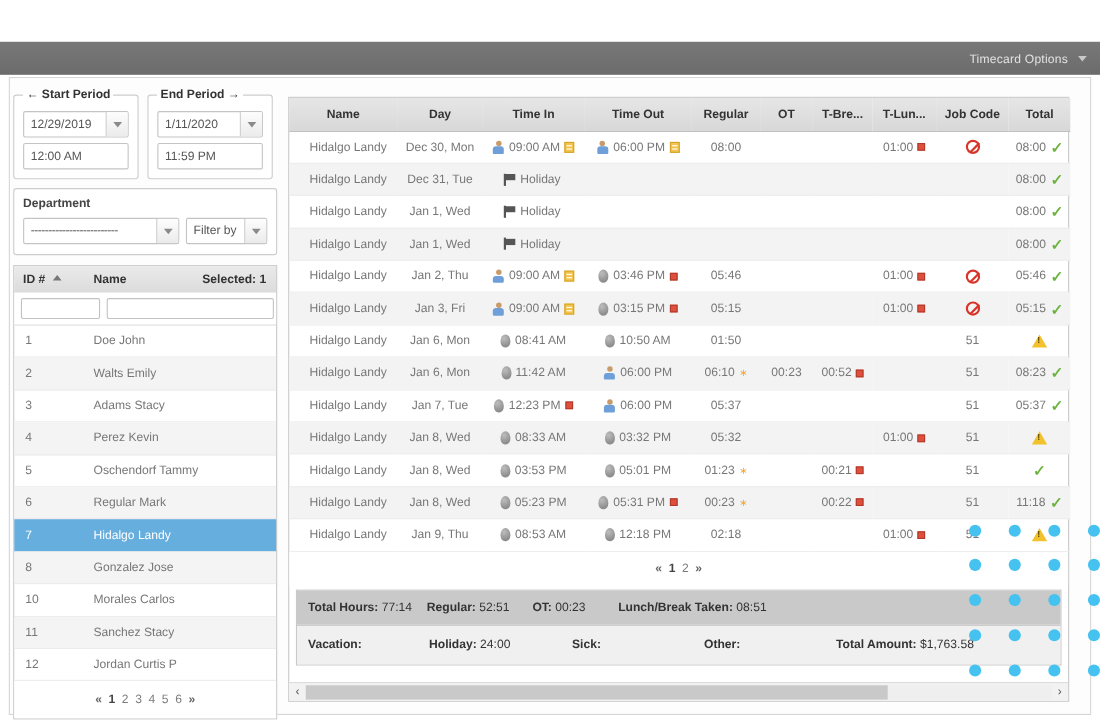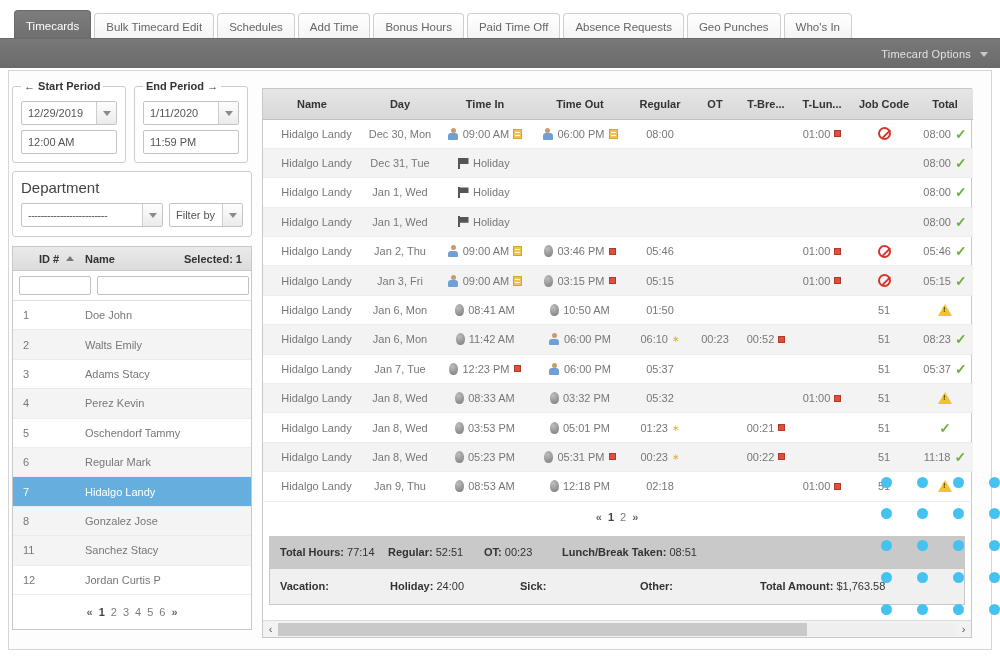--- a/index.html
+++ b/index.html
@@ -103,40 +103,40 @@
     border: 1px solid #c4c4c4; border-radius: 2px;
     background: #fff; display: flex; align-items: center;
     padding-left: 6px; font-size: 11px; color: #555;
   }
 
   fieldset.dept {
     margin: 8px 0 0 0; padding: 4px 8px 9px 8px;
     border: 1px solid #cdcdcd; border-radius: 3px; background: #fff;
   }
   fieldset.dept .dept-title {
-    font-size: 15px; color: #444; font-weight: normal;
+    font-size: 11px; color: #444; font-weight: bold;
     margin: 3px 0 4px 0;
   }
   .dept-row { display: flex; gap: 6px; }
   .dept-combo { flex: 1; }
   .filter-combo { width: 74px; }
   .dots-val { color: #999; letter-spacing: -0.5px; font-size: 10px; }
 
   
   .empgrid {
     margin-top: 9px;
     border: 1px solid #c9c9c9; background: #fff;
   }
   .emphead {
     display: flex; height: 24px; align-items: center;
     background: linear-gradient(to bottom,#eaeaea,#dcdcdc);
     border-bottom: 1px solid #c9c9c9;
     font-weight: bold; color: #333; font-size: 11px;
   }
-  .emphead .c-id { width: 72px; padding-left: 26px; }
+  .emphead .c-id { width: 72px; padding-left: 8px; }
   .emphead .c-nm { flex: 1; }
   .emphead .c-sel { padding-right: 9px; }
   .sort-caret {
     display: inline-block; margin-left: 4px;
     border-left: 4px solid transparent; border-right: 4px solid transparent;
     border-bottom: 5px solid #777; vertical-align: 2px;
   }
   .empfilter {
     display: flex; gap: 6px; padding: 5px 6px;
     background: #fff; border-bottom: 1px solid #ddd;
@@ -291,31 +291,20 @@
   .dot {
     position: absolute; width: 11px; height: 11px; border-radius: 50%;
     background: #45c2f0; pointer-events: none;
   }
 </style>
 </head>
 <body>
 
 <div id="app">
 
-  <div class="tabstrip" id="tabstrip">
-      <div class="tab active">Timecards</div>
-      <div class="tab">Bulk Timecard Edit</div>
-      <div class="tab">Schedules</div>
-      <div class="tab">Add Time</div>
-      <div class="tab">Bonus Hours</div>
-      <div class="tab">Paid Time Off</div>
-      <div class="tab">Absence Requests</div>
-      <div class="tab">Geo Punches</div>
-      <div class="tab">Who's In</div>
-    </div>
 
   <div class="optionsbar">
     <span>
       <span class="opt-label">Timecard Options</span>
       <span class="opt-caret"></span>
     </span>
   </div>
 
   <div class="body-frame"></div>
 
@@ -408,20 +397,24 @@
             <span class="c-nm">Regular Mark</span>
           </div>
           <div class="emprow sel">
             <span class="c-id">7</span>
             <span class="c-nm">Hidalgo Landy</span>
           </div>
           <div class="emprow alt">
             <span class="c-id">8</span>
             <span class="c-nm">Gonzalez Jose</span>
           </div>
+          <div class="emprow">
+            <span class="c-id">10</span>
+            <span class="c-nm">Morales Carlos</span>
+          </div>
           <div class="emprow alt">
             <span class="c-id">11</span>
             <span class="c-nm">Sanchez Stacy</span>
           </div>
           <div class="emprow">
             <span class="c-id">12</span>
             <span class="c-nm">Jordan Curtis P</span>
           </div>
         </div>
       <div class="emppager" id="emppager">

